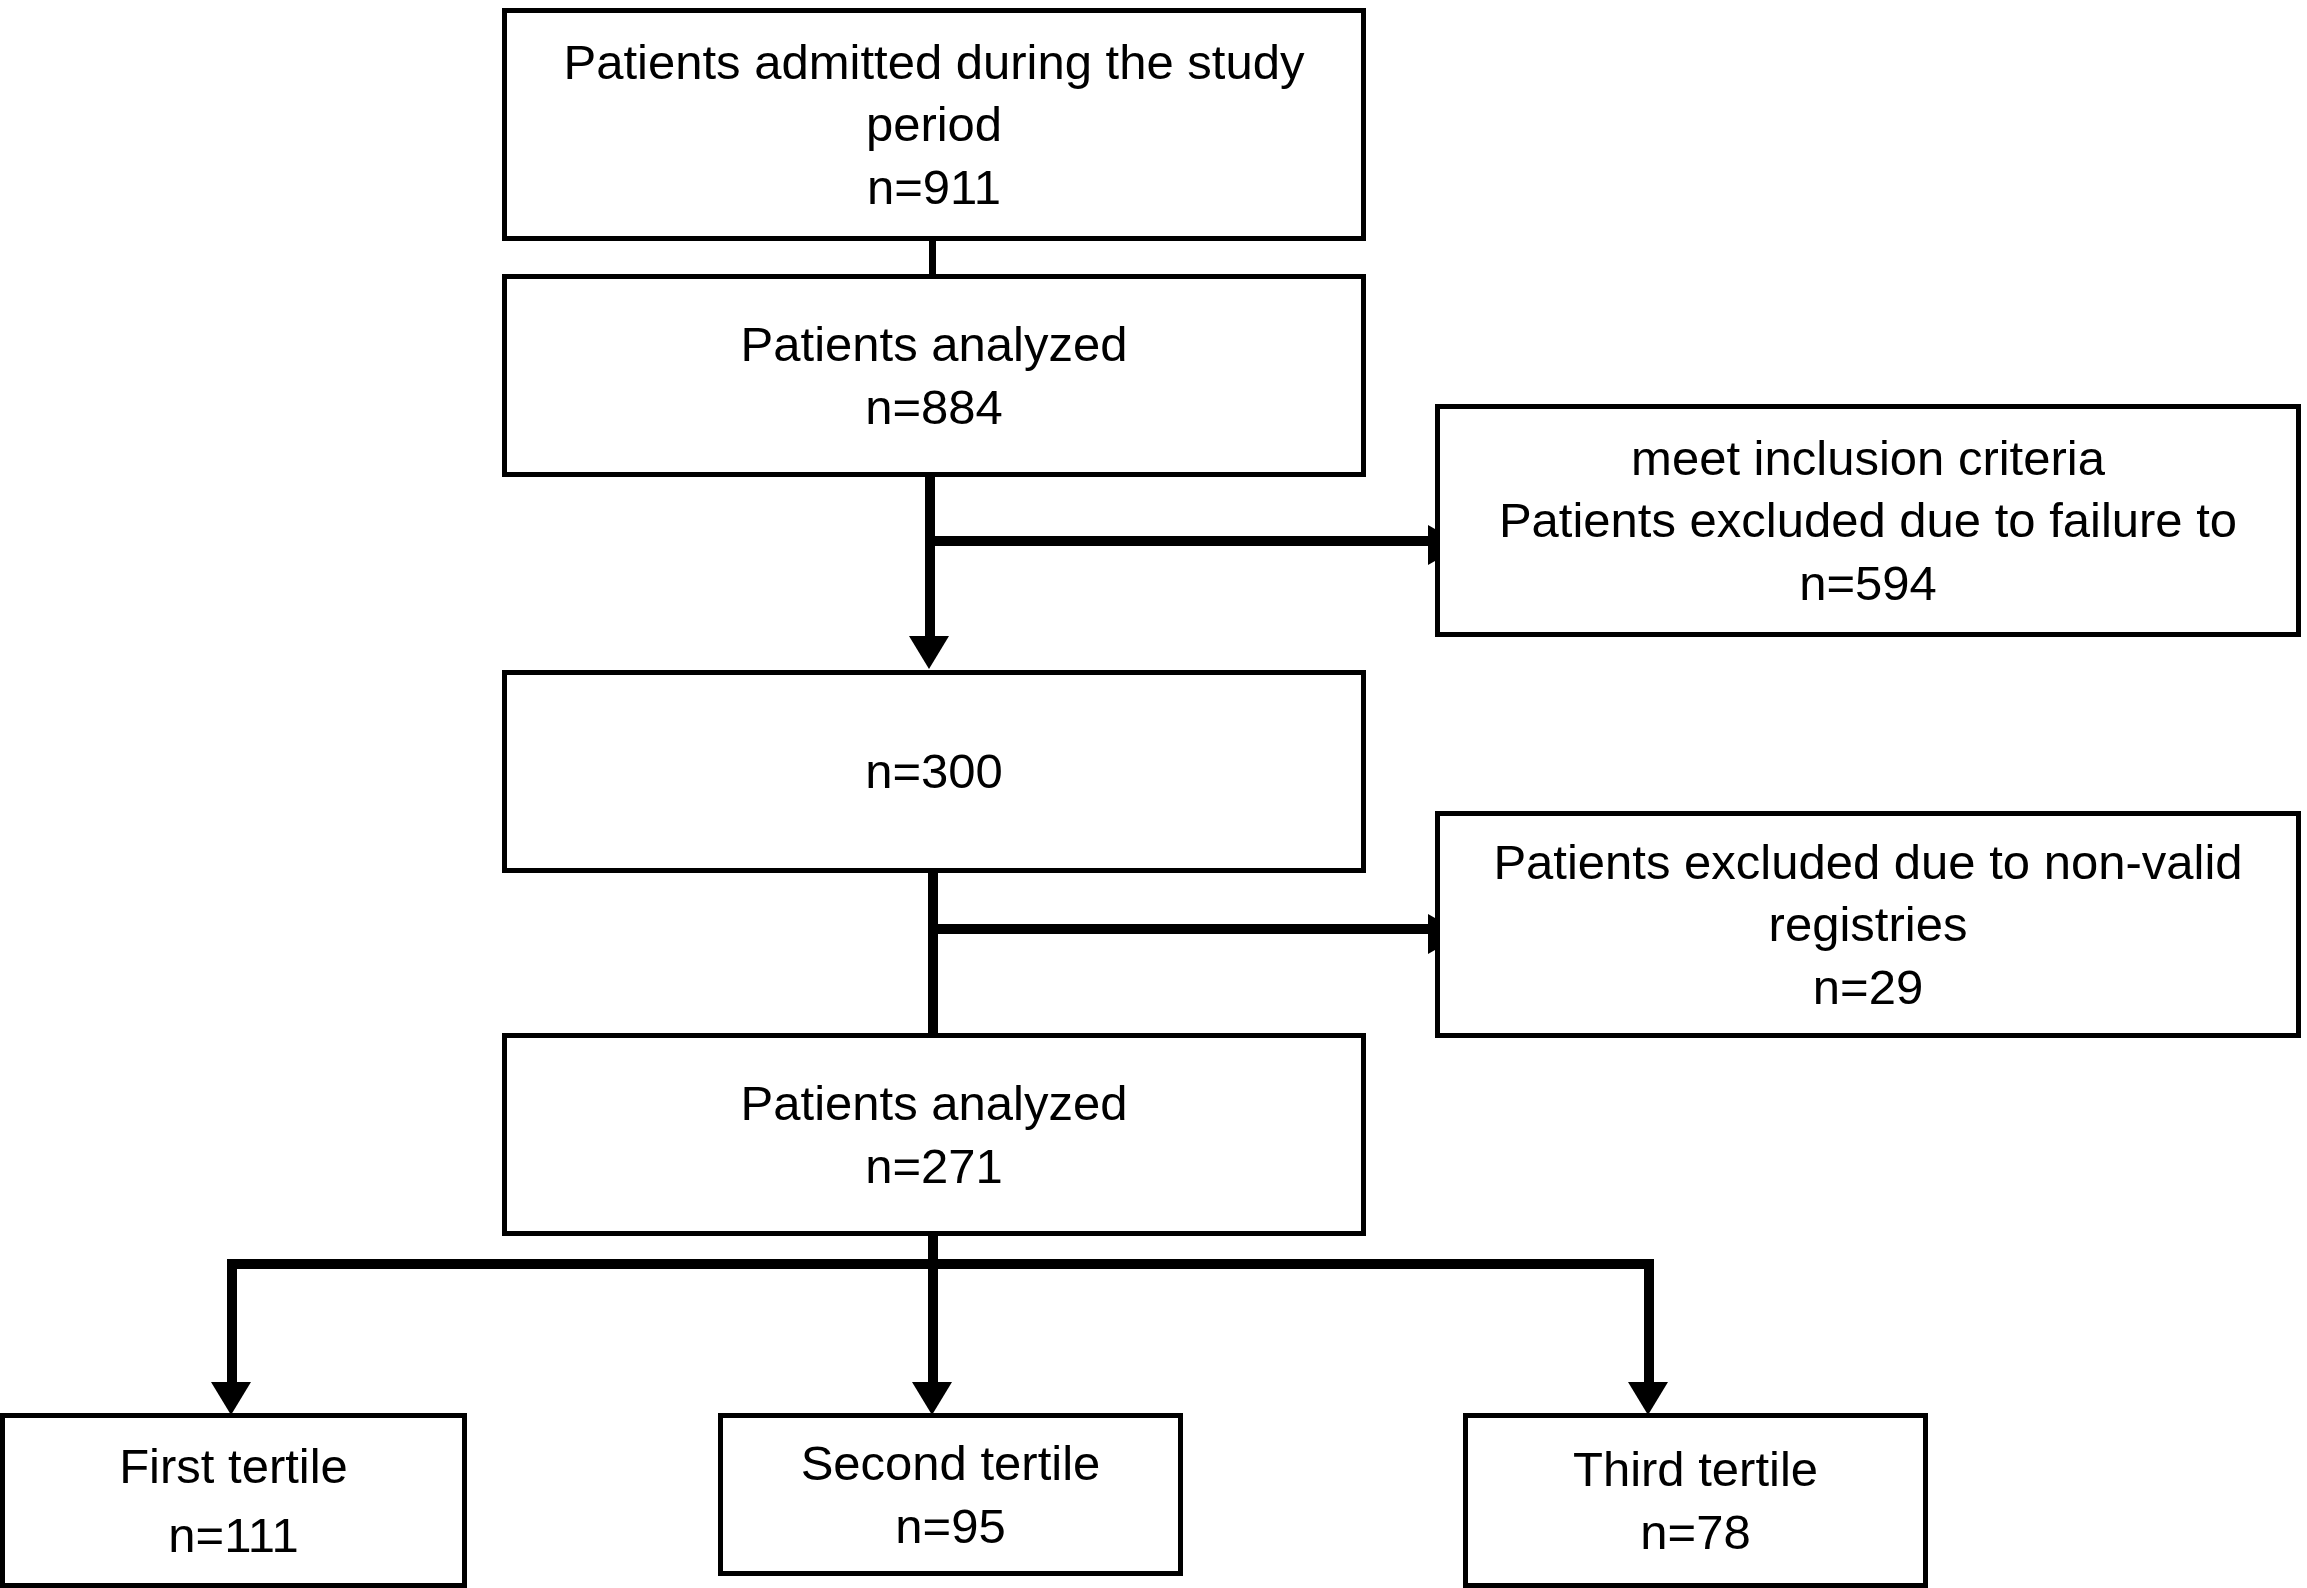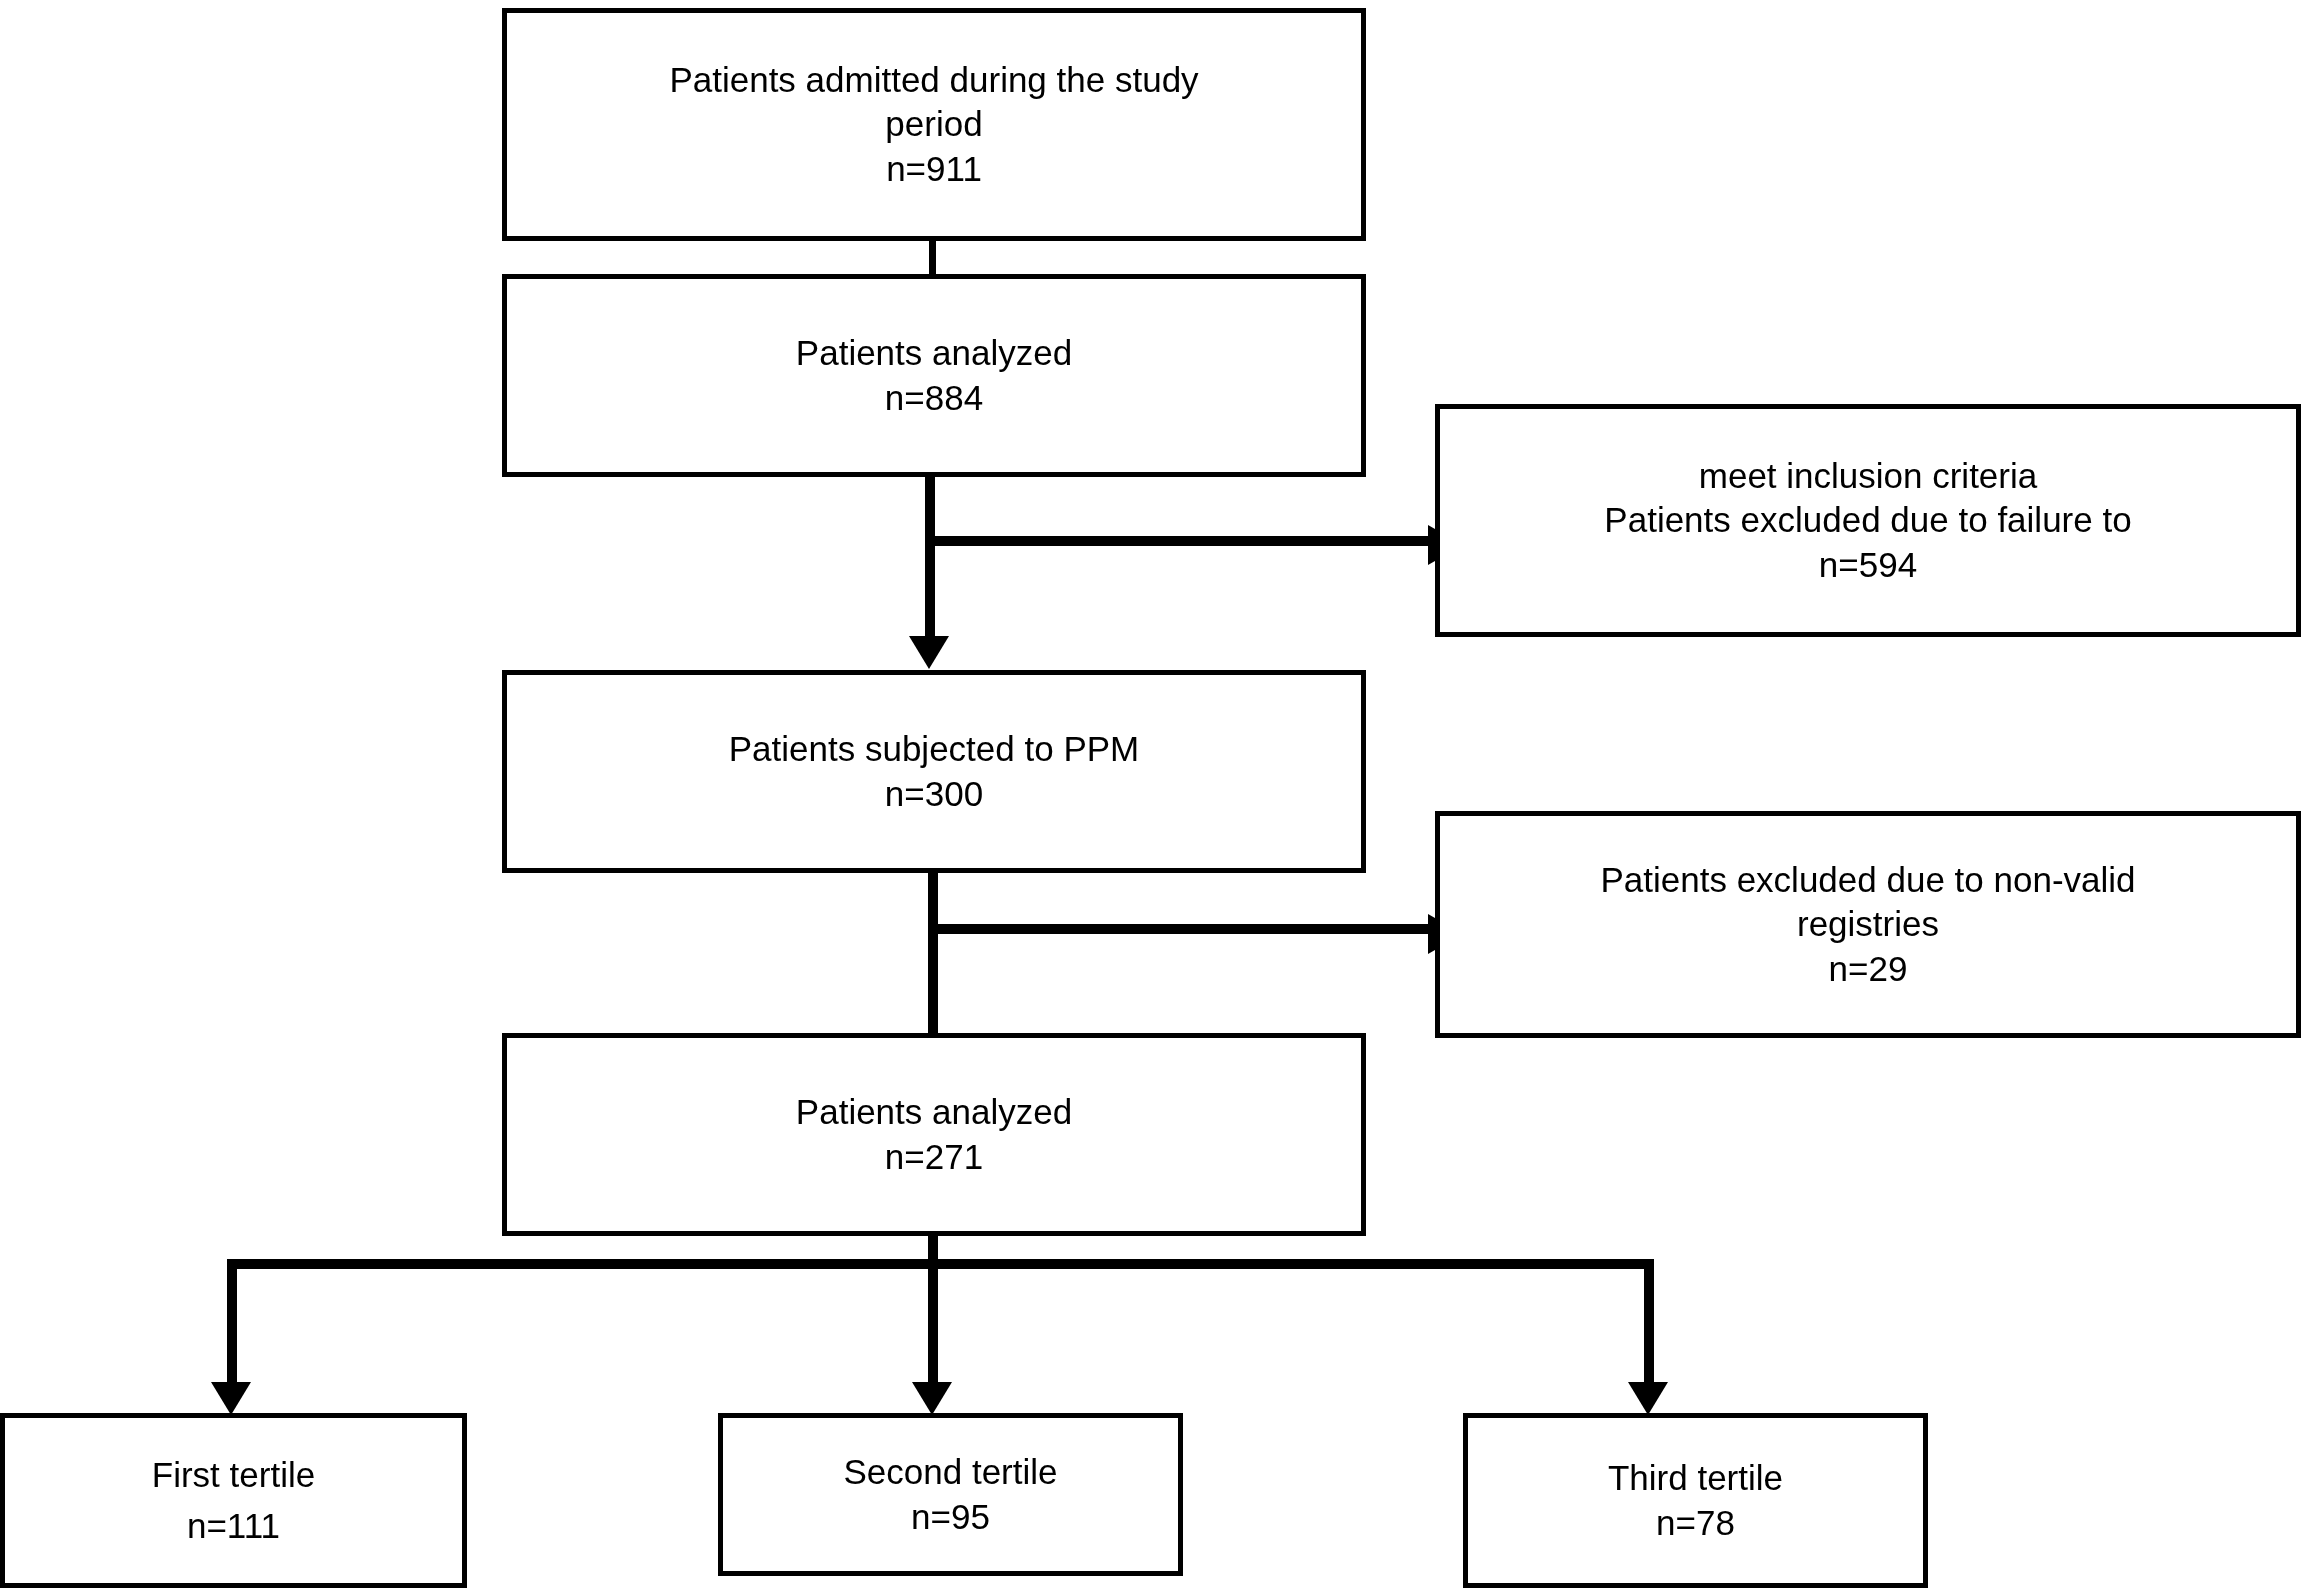--- a/index.html
+++ b/index.html
@@ -22,21 +22,21 @@
     position: absolute;
     box-sizing: border-box;
     border: 5.5px solid #000000;
     background: #ffffff;
     display: flex;
     flex-direction: column;
     align-items: center;
     justify-content: center;
     text-align: center;
     color: #000000;
-    font-size: 35px;
+    font-size: 49px;
     line-height: 1.27;
     padding: 4.7px 14px;
     z-index: 3;
   }
   .node .line {
     display: block;
     white-space: nowrap;
   }
   
   #box-admitted   { left: 502px;  top: 8px;   width: 864px; height: 233px; }
@@ -119,21 +119,20 @@
     <span class="line">n=884</span>
   </div>
 
   <div class="node" id="box-excluded1">
     <span class="line">meet inclusion criteria</span>
     <span class="line">Patients excluded due to failure to</span>
     <span class="line">n=594</span>
   </div>
 
   <div class="node" id="box-ppm">
-    <span class="line">Patients subjected to PPM</span>
     <span class="line">n=300</span>
   </div>
 
   <div class="node" id="box-excluded2">
     <span class="line">Patients excluded due to non-valid</span>
     <span class="line">registries</span>
     <span class="line">n=29</span>
   </div>
 
   <div class="node" id="box-analyzed2">

